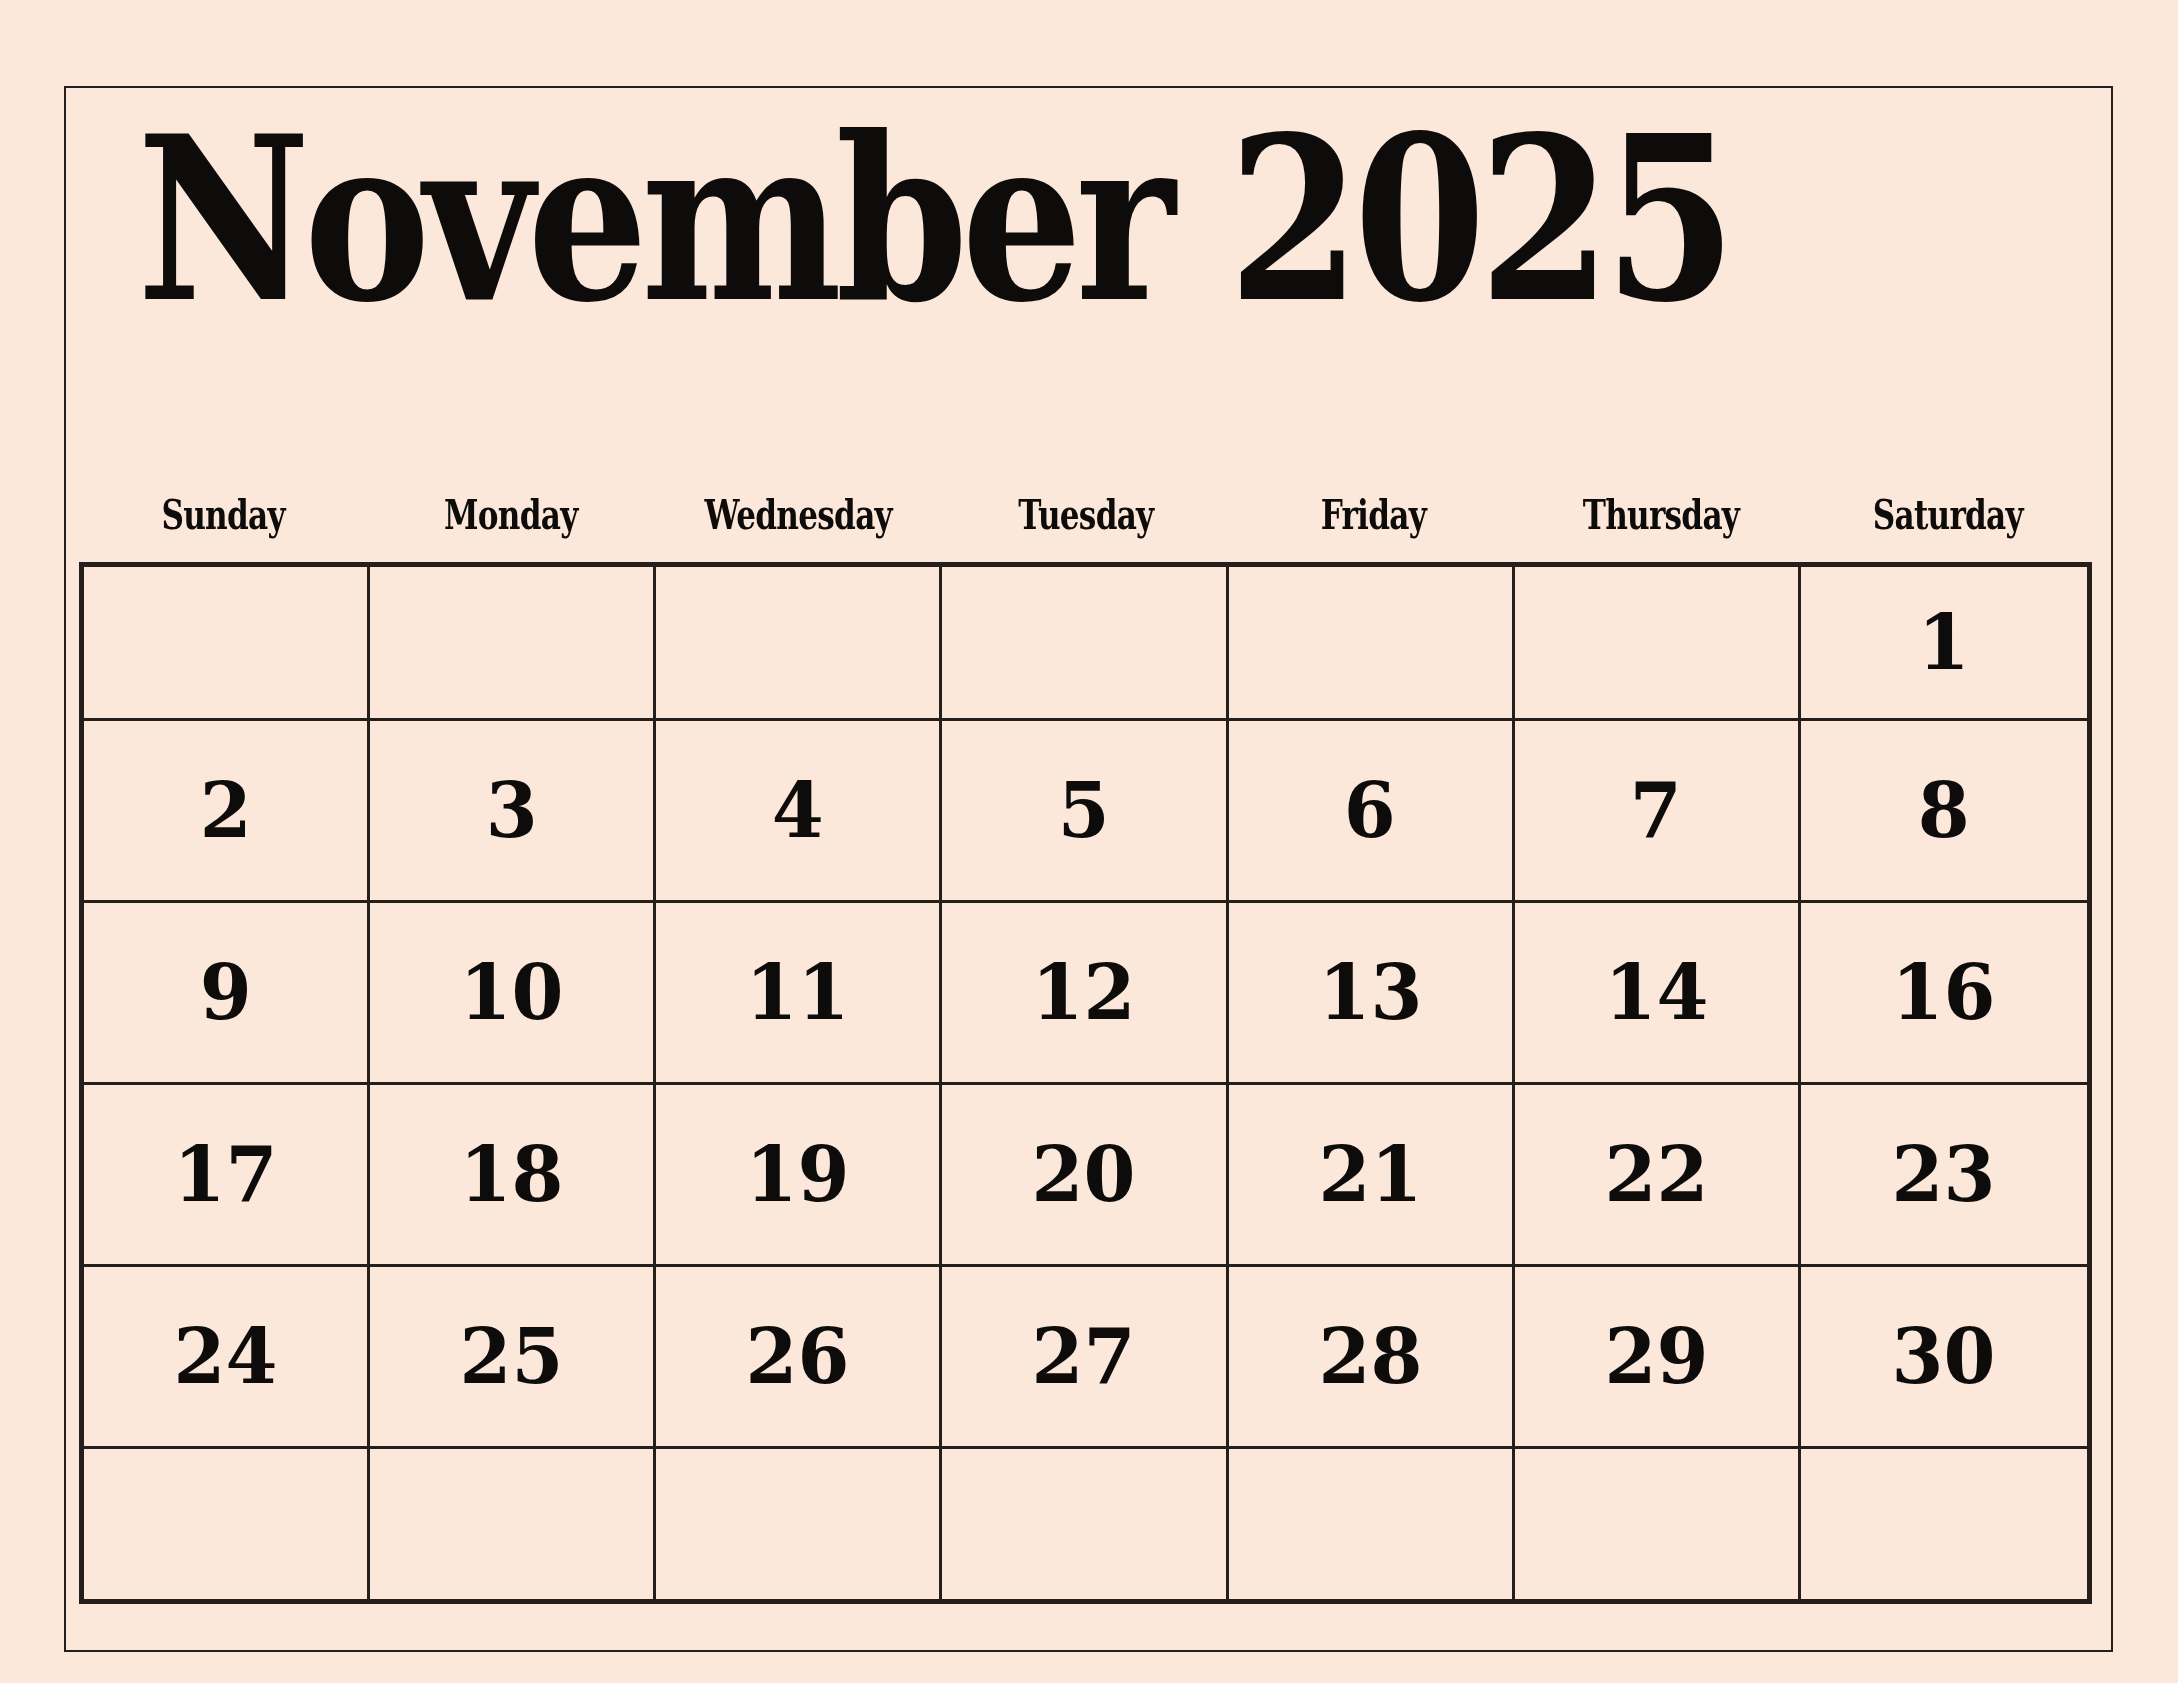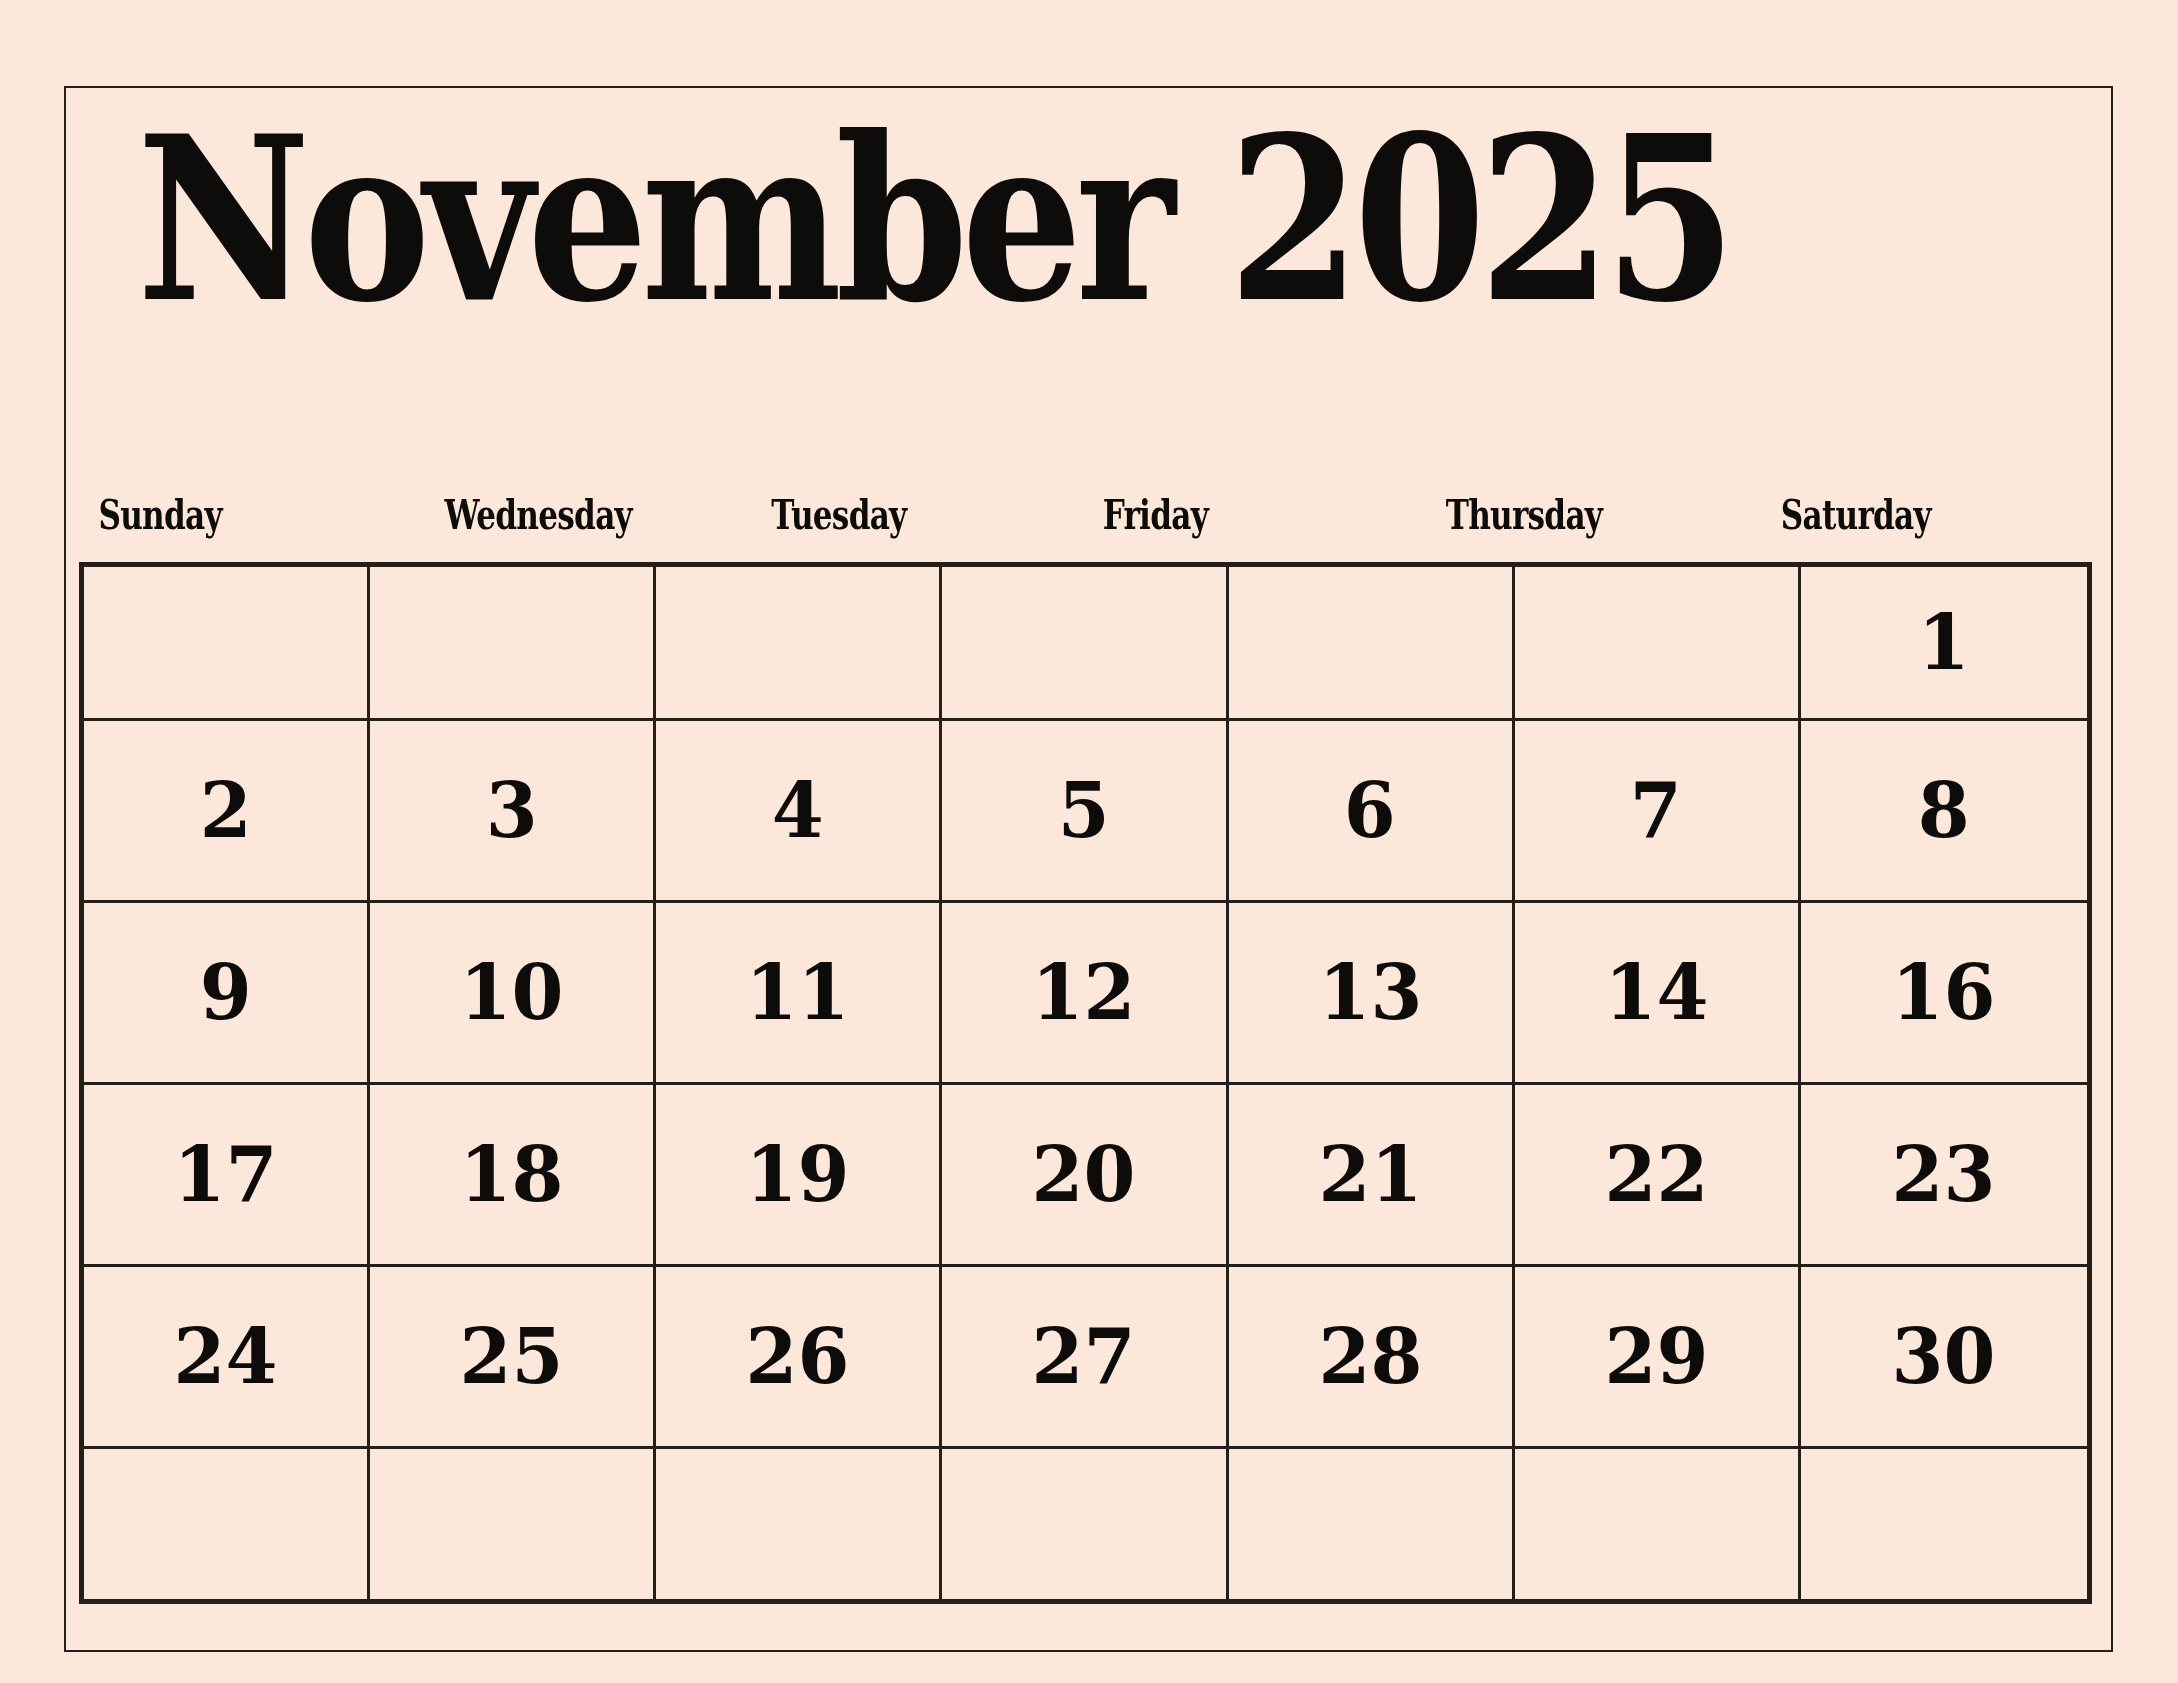--- a/index.html
+++ b/index.html
@@ -43,20 +43,21 @@
     left: 79px;
     top: 455px;
     width: 2013px;
     height: 71px;
     display: flex;
   }
   .weekday {
     flex: 1;
     display: flex;
     align-items: center;
+    justify-content: center;
     font-size: 41px;
     font-weight: bold;
     color: var(--ink, #0e0c0a);
   }
   .weekday > span {
     display: inline-block;
     transform: scaleX(0.76);
     letter-spacing: -1px;
     white-space: nowrap;
   }
@@ -95,20 +96,23 @@
 <body>
 
 <div class="page">
   <div class="inner-frame"></div>
   <div class="title">November 2025</div>
   <div class="weekdays">
       <div class="weekday">
         <span>Sunday</span>
       </div>
       <div class="weekday">
+        <span>Monday</span>
+      </div>
+      <div class="weekday">
         <span>Wednesday</span>
       </div>
       <div class="weekday">
         <span>Tuesday</span>
       </div>
       <div class="weekday">
         <span>Friday</span>
       </div>
       <div class="weekday">
         <span>Thursday</span>

